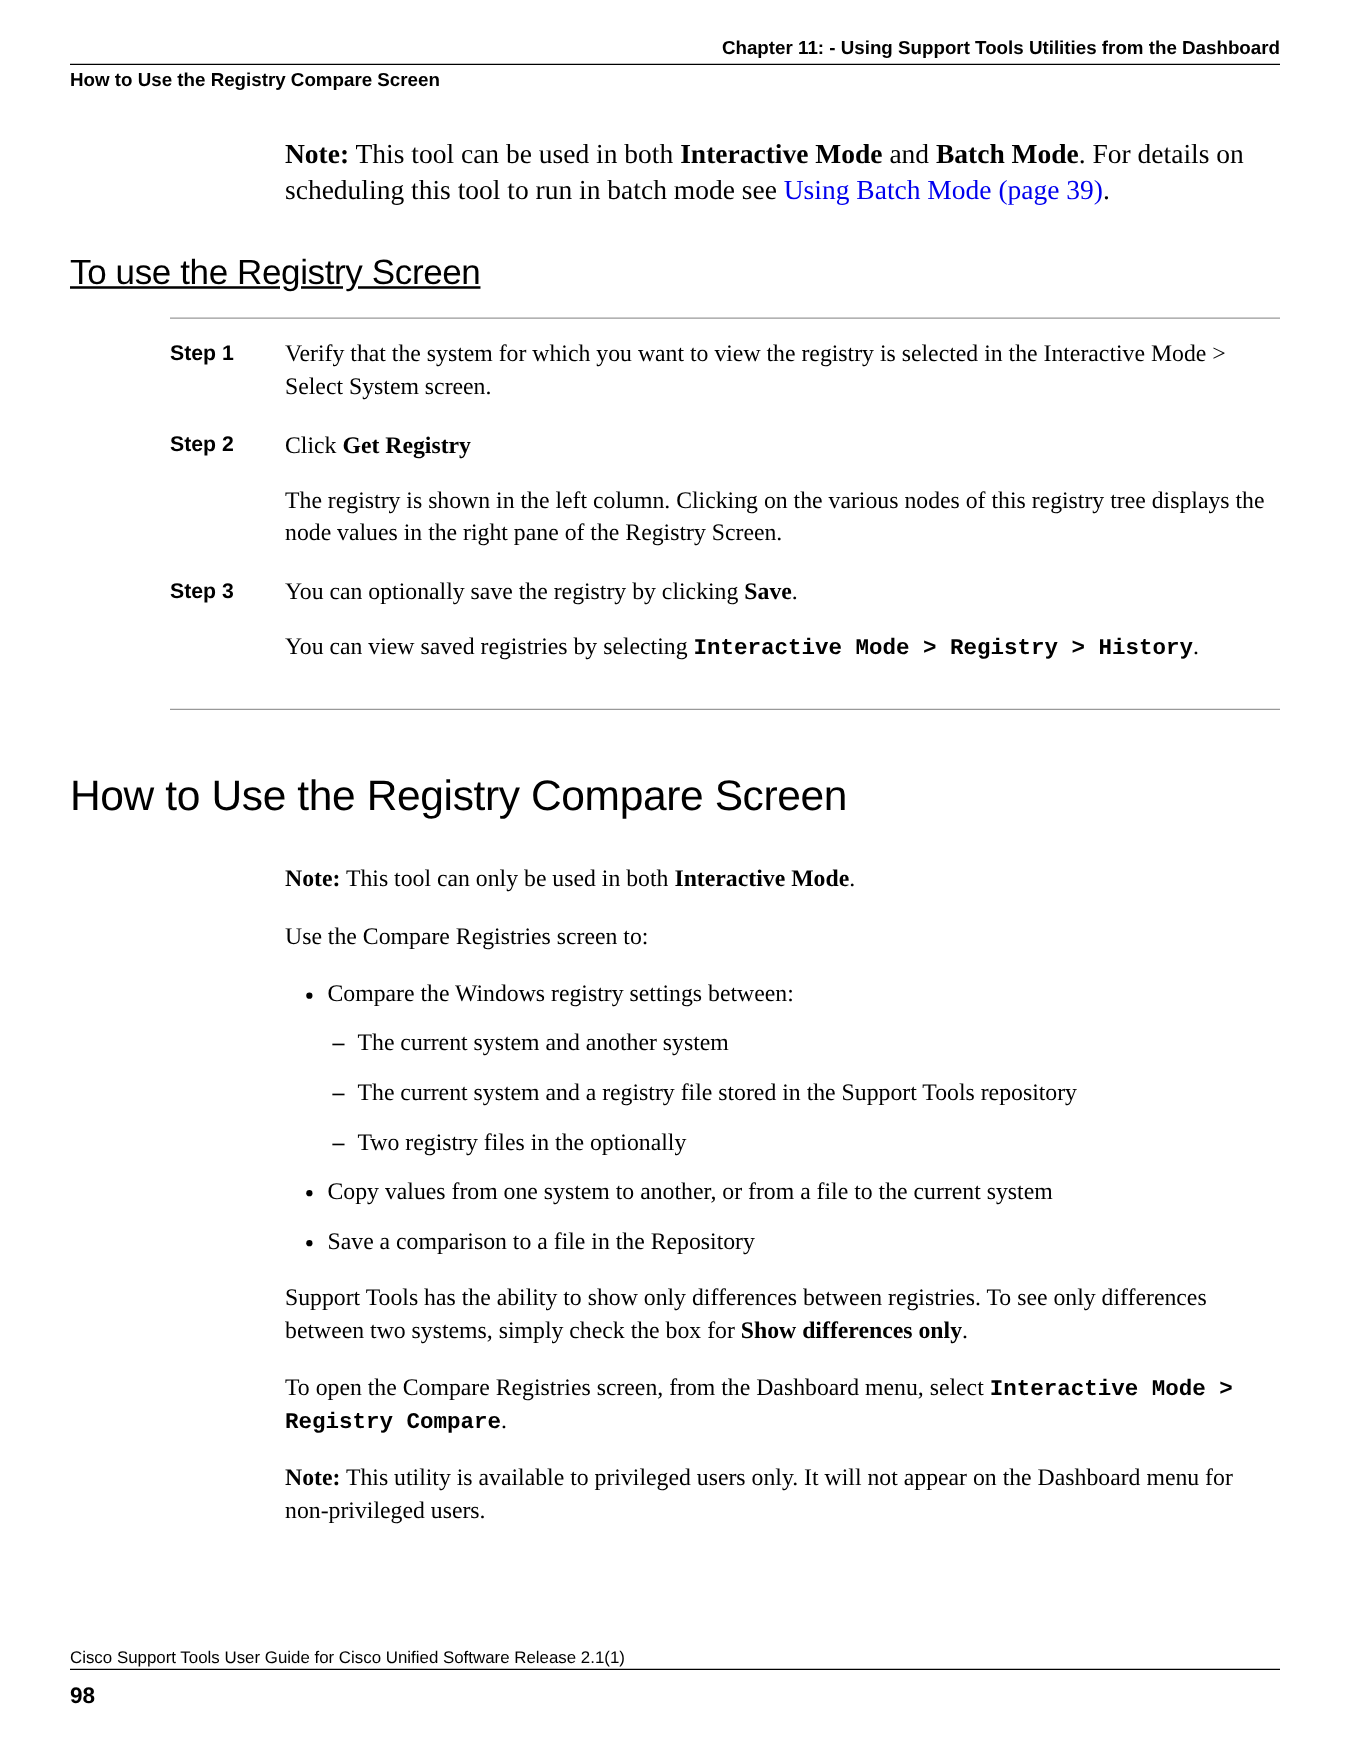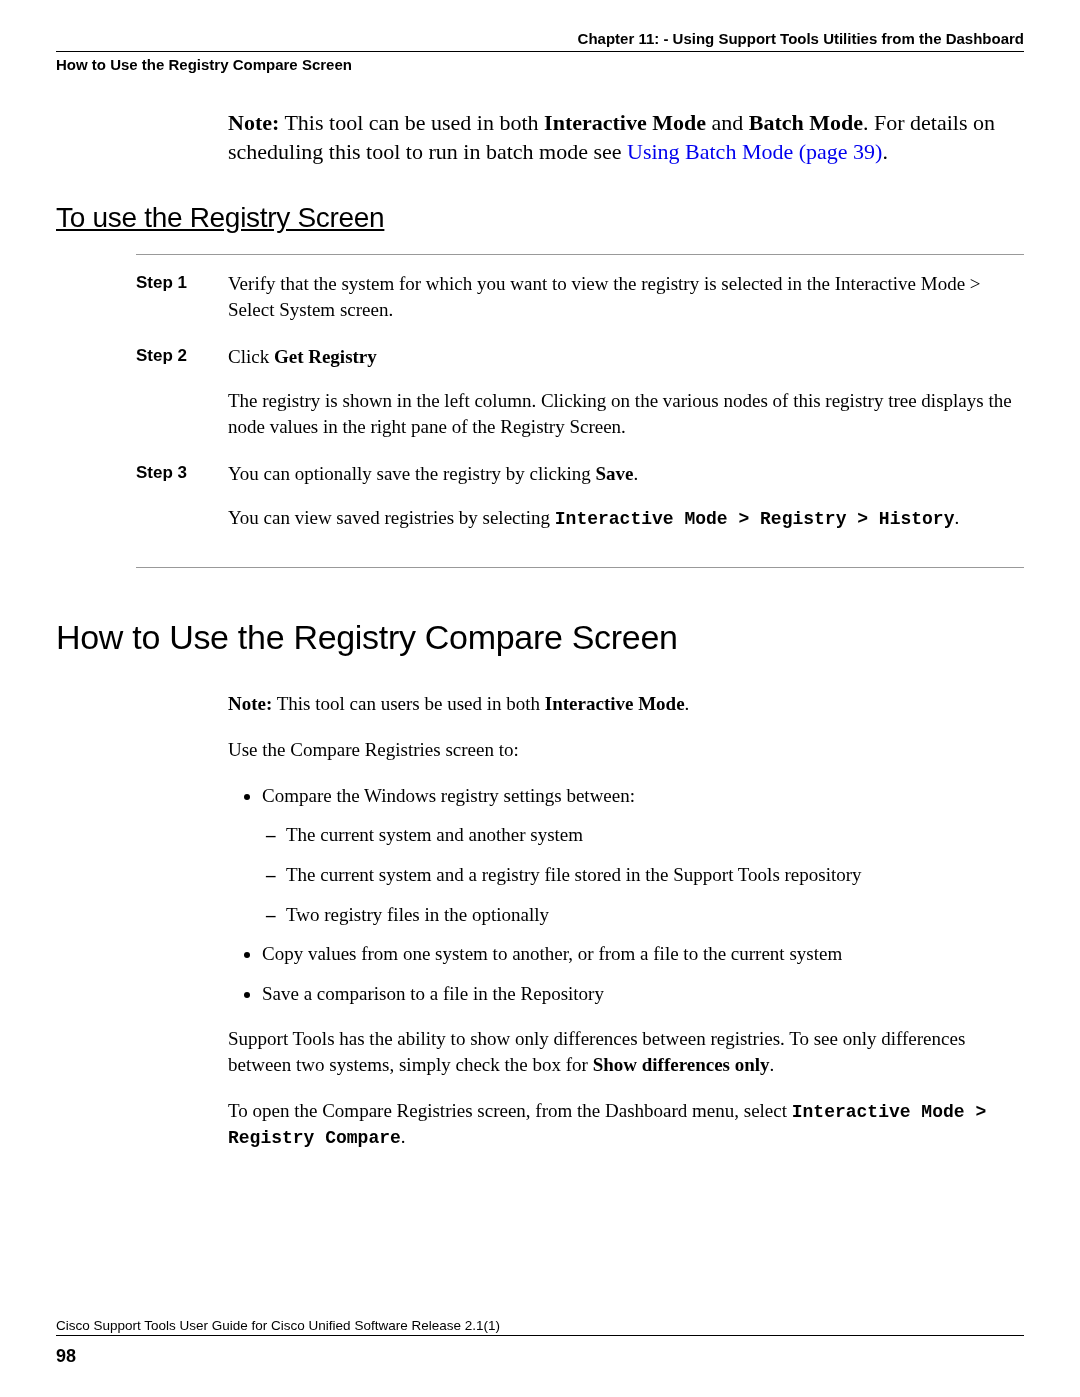--- a/index.html
+++ b/index.html
@@ -196,41 +196,42 @@
       </div>
     </div>
   </div>
   <div class="steps-bottom-rule"></div>
 
   <div class="h1">
     <span>How to Use the Registry Compare Screen</span>
   </div>
 
   <div class="content-indent">
-    <p><span class="b">Note:</span><span> This tool can users be used in both </span><span class="b">Interactive Mode</span><span>.</span></p>
+    <p><span class="b">Note:</span><span> This tool can only be used in both </span><span class="b">Interactive Mode</span><span>.</span></p>
 
     <p>Use the Compare Registries screen to:</p>
 
     <ul class="bullets">
       <li>
         <span>Compare the Windows registry settings between:</span>
         <ul class="dashes">
           <li>The current system and another system</li>
           <li>The current system and a registry file stored in the Support Tools repository</li>
           <li>Two registry files in the optionally</li>
         </ul>
       </li>
       <li>Copy values from one system to another, or from a file to the current system</li>
       <li>Save a comparison to a file in the Repository</li>
     </ul>
 
     <p><span>Support Tools has the ability to show only differences between registries. To see only differences between two systems, simply check the box for </span><span class="b">Show differences only</span><span>.</span></p>
 
     <p><span>To open the Compare Registries screen, from the Dashboard menu, select </span><span class="mono">Interactive Mode &gt; Registry Compare</span><span>.</span></p>
 
+    <p><span class="b">Note:</span><span> This utility is available to privileged users only. It will not appear on the Dashboard menu for non-privileged users.</span></p>
   </div>
 
   <div class="footer">
     <div class="footer-title">Cisco Support Tools User Guide for Cisco Unified Software Release 2.1(1)</div>
     <div class="footer-page">98</div>
   </div>
 
 </div>
 
 </body></html>

